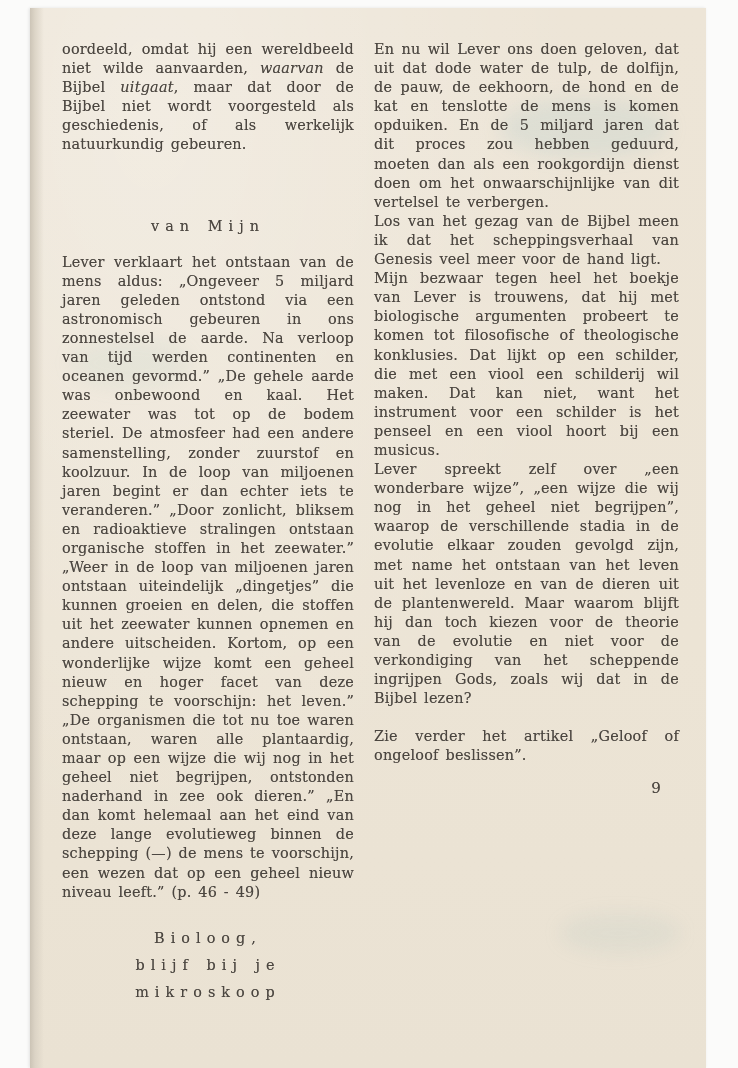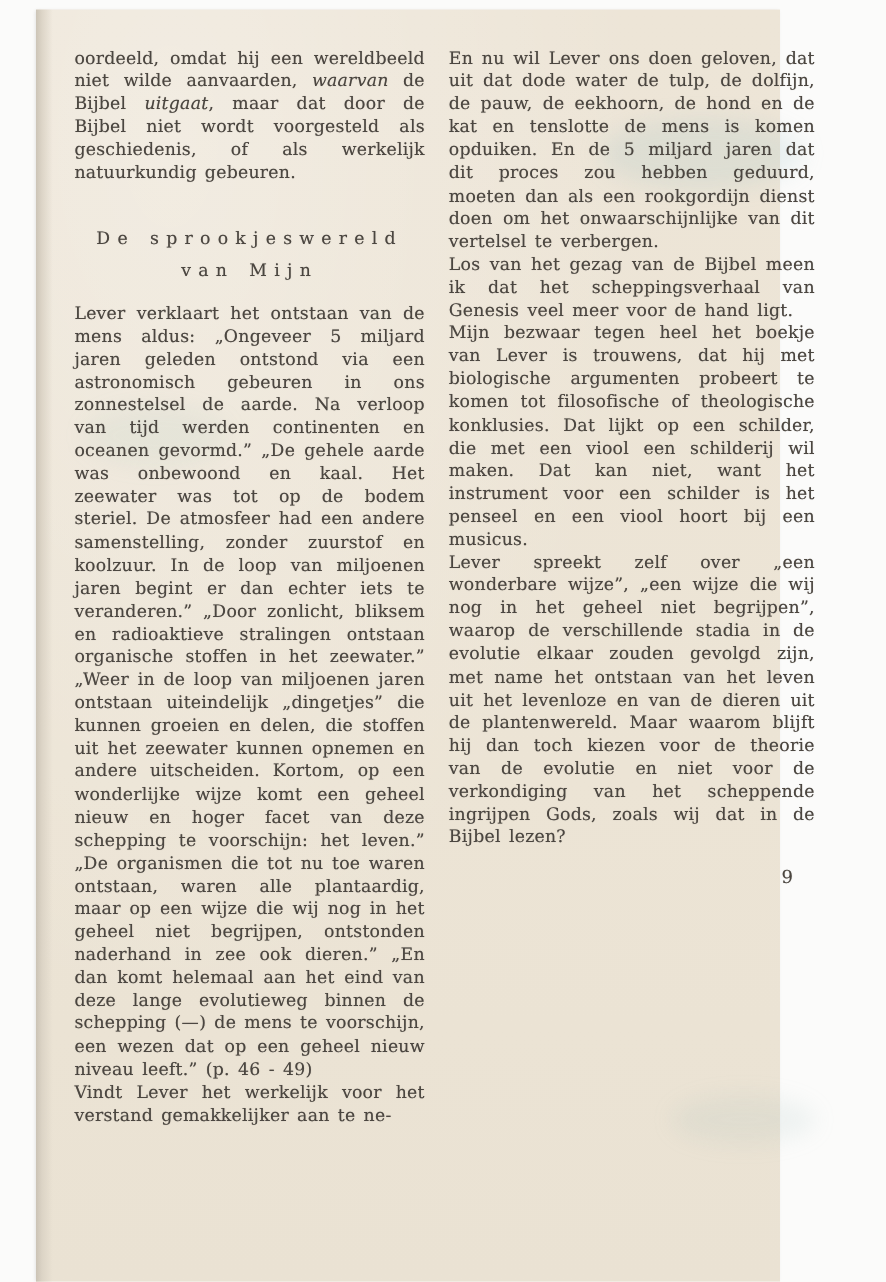--- a/index.html
+++ b/index.html
@@ -8,21 +8,21 @@
     width: 738px;
     height: 1068px;
     overflow: hidden;
     background: var(--backdrop, #fbfbfa);
     font-family: "DejaVu Serif", "Liberation Serif", serif;
   }
   .scan-page {
     position: absolute;
     left: 30px;
     top: 8px;
-    width: 620px;
+    width: 676px;
     height: 1060px;
     background:
       radial-gradient(ellipse at 18% 10%, rgba(255,255,255,0.28), rgba(255,255,255,0) 55%),
       linear-gradient(180deg, #ede5d7 0%, #ece4d5 60%, #eae2d3 100%);
     box-shadow: -1px 0 3px rgba(0,0,0,0.10);
   }
   .page-edge {
     position: absolute;
     left: 0; top: 0; bottom: 0;
     width: 14px;
@@ -81,30 +81,34 @@
   <div class="page-edge"></div>
 
   <div class="bleed bleed-1"></div>
   <div class="bleed bleed-2"></div>
   <div class="bleed bleed-3"></div>
 
   <div class="col col-left">
     <p><span>oordeeld, omdat hij een wereldbeeld niet wilde aanvaarden, </span><span class="italic">waarvan</span><span> de Bijbel </span><span class="italic">uitgaat</span><span>, maar dat door de Bijbel niet wordt voorgesteld als geschiedenis, of als werkelijk natuurkundig gebeuren.</span></p>
 
     <p class="heading heading-1">
-      <span>De sprookjeswereld</span><br>
+      <br>
       <span>van Mijn</span>
     </p>
 
     <p>Lever verklaart het ontstaan van de mens aldus: „Ongeveer 5 miljard jaren geleden ontstond via een astronomisch gebeuren in ons zonnestelsel de aarde. Na verloop van tijd werden continenten en oceanen gevormd.” „De gehele aarde was onbewoond en kaal. Het zeewater was tot op de bodem steriel. De atmosfeer had een andere samenstelling, zonder zuurstof en koolzuur. In de loop van miljoenen jaren begint er dan echter iets te veranderen.” „Door zonlicht, bliksem en radioaktieve stralingen ontstaan organische stoffen in het zeewater.” „Weer in de loop van miljoenen jaren ontstaan uiteindelijk „dingetjes” die kunnen groeien en delen, die stoffen uit het zeewater kunnen opnemen en andere uitscheiden. Kortom, op een wonderlijke wijze komt een geheel nieuw en hoger facet van deze schepping te voorschijn: het leven.” „De organismen die tot nu toe waren ontstaan, waren alle plantaardig, maar op een wijze die wij nog in het geheel niet begrijpen, ontstonden naderhand in zee ook dieren.” „En dan komt helemaal aan het eind van deze lange evolutieweg binnen de schepping (—) de mens te voorschijn, een wezen dat op een geheel nieuw niveau leeft.” (p. 46 - 49)</p>
 
+    <p class="heading heading-2">
+      <span>Bioloog,</span><br>
+      <span>blijf bij je mikroskoop</span>
+    </p>
 
-    <p>Vindt Lever het werkelijk voor het verstand gemakkelijker aan te ne-</p>
   </div>
 
   <div class="col col-right">
     <p>En nu wil Lever ons doen geloven, dat uit dat dode water de tulp, de dolfijn, de pauw, de eekhoorn, de hond en de kat en tenslotte de mens is komen opduiken. En de 5 miljard jaren dat dit proces zou hebben geduurd, moeten dan als een rookgordijn dienst doen om het onwaarschijnlijke van dit vertelsel te verbergen.</p>
     <p>Los van het gezag van de Bijbel meen ik dat het scheppingsverhaal van Genesis veel meer voor de hand ligt.</p>
     <p>Mijn bezwaar tegen heel het boekje van Lever is trouwens, dat hij met biologische argumenten probeert te komen tot filosofische of theologische konklusies. Dat lijkt op een schilder, die met een viool een schilderij wil maken. Dat kan niet, want het instrument voor een schilder is het penseel en een viool hoort bij een musicus.</p>
     <p>Lever spreekt zelf over „een wonderbare wijze”, „een wijze die wij nog in het geheel niet begrijpen”, waarop de verschillende stadia in de evolutie elkaar zouden gevolgd zijn, met name het ontstaan van het leven uit het levenloze en van de dieren uit de plantenwereld. Maar waarom blijft hij dan toch kiezen voor de theorie van de evolutie en niet voor de verkondiging van het scheppende ingrijpen Gods, zoals wij dat in de Bijbel lezen?</p>
+    <p class="gap-before">Zie verder het artikel „Geloof of ongeloof beslissen”.</p>
     <p class="page-number">9</p>
   </div>
 </div>
 
 </body></html>

